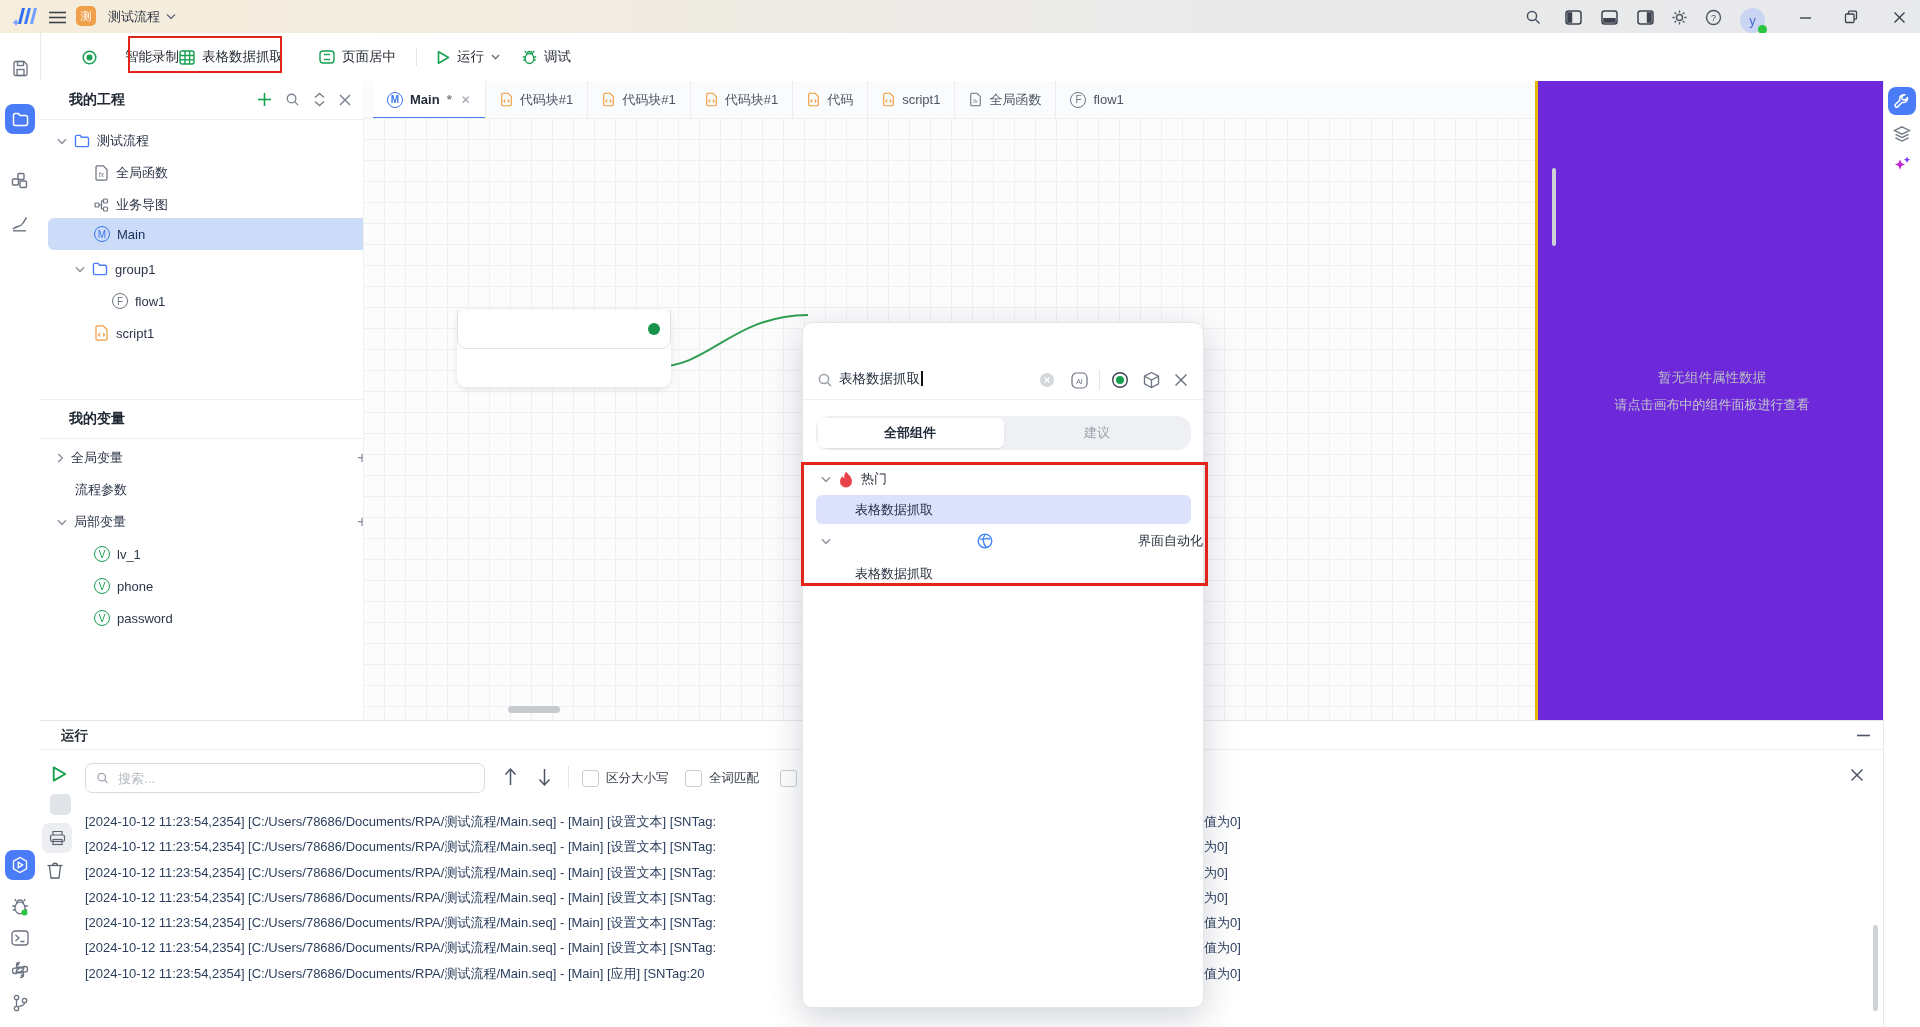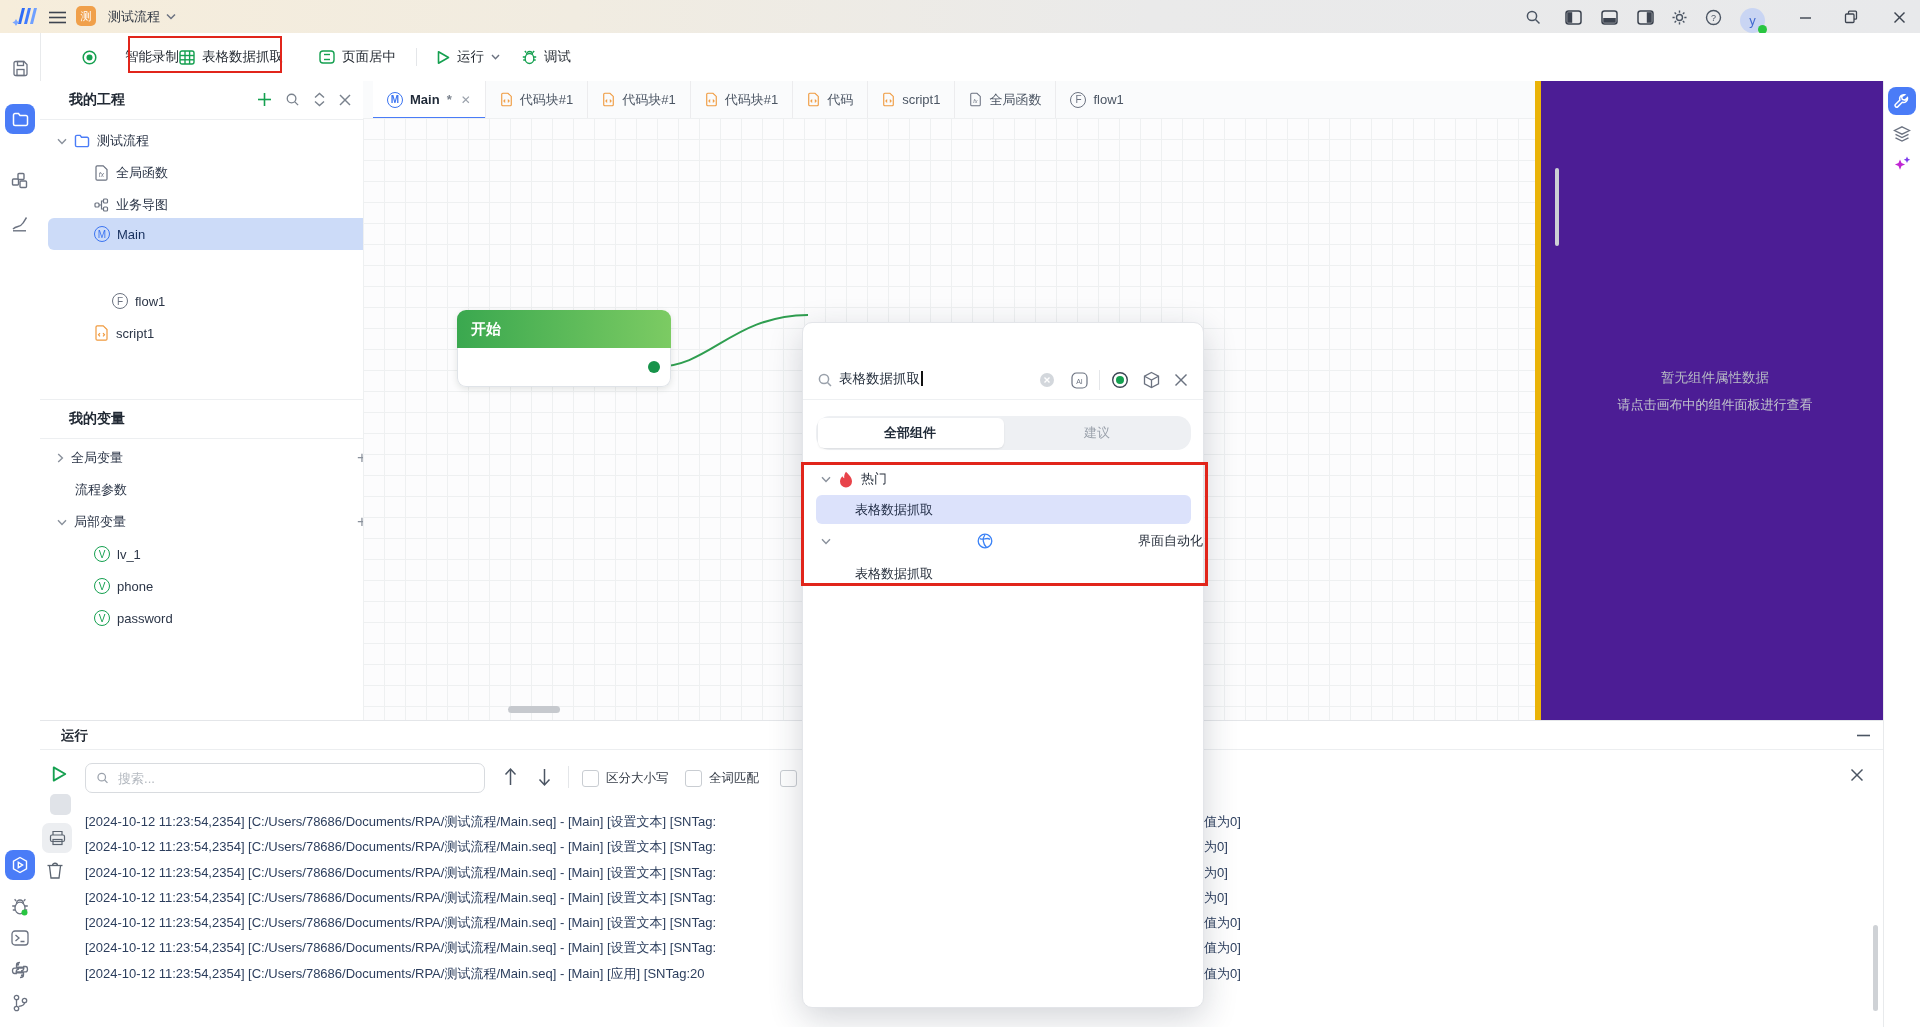--- a/index.html
+++ b/index.html
@@ -63,21 +63,21 @@
   .node{position:absolute;left:94px;top:192px;width:214px;height:77px;border-radius:9px;
     box-shadow:0 2px 6px rgba(40,60,40,.12);background:#fff;}
   .node-head{height:38px;border-radius:9px 9px 0 0;
     background:linear-gradient(90deg,#3aa84f,#7ccb63);
     color:#fff;font-size:15px;font-weight:bold;display:flex;align-items:center;padding-left:14px;}
   .node-body{height:38px;border:1px solid #dfe3e8;border-top:none;border-radius:0 0 9px 9px;position:relative;}
   .node-port{position:absolute;right:10px;top:13px;width:12px;height:12px;border-radius:50%;background:#17934a;}
   .hscroll{position:absolute;left:145px;top:588px;width:52px;height:7px;border-radius:4px;background:#c6c9ce;}
 
   
-  .rpanel{left:1535px;top:81px;width:348px;height:639px;background:#4c1d95;border-left:6px solid #eab308;}
+  .rpanel{left:1535px;top:81px;width:348px;height:639px;background:#6d28d9;border-left:3px solid #eab308;}
   .rpanel-empty{position:absolute;left:0;top:288px;width:100%;text-align:center;color:#b8bcc4;}
   .vscroll{position:absolute;left:14px;top:87px;width:4px;height:78px;border-radius:2px;background:#cdd0d5;}
 
   
   .rrail{left:1883px;top:81px;width:37px;height:946px;background:#fff;border-left:1px solid #e8eaec;}
 
   
   .bpanel{left:40px;top:720px;width:1843px;height:307px;background:#fff;border-top:1px solid #e4e6e9;}
   .bp-head{position:absolute;left:0;top:0;width:100%;height:28px;border-bottom:1px solid #eceef0;}
   .bp-title{position:absolute;left:21px;top:6px;font-size:13.5px;font-weight:bold;color:#232a34;}
@@ -360,20 +360,29 @@
           <rect x="9.5" y="1" width="4" height="4" rx="1"></rect>
           <rect x="9.5" y="9" width="4" height="4" rx="1"></rect>
         <path d="M5 7 h2.5 M7.5 7 V3 h2 M7.5 7 v4 h2"></path>
       </svg>
       <span>业务导图</span>
     </div>
     <div class="trow sel" style="top:137px;padding-left:46px;">
       <span class="circle-letter" style="color:#3b74f1;">M</span>
       <span>Main</span>
     </div>
+    <div class="trow" style="top:172px;padding-left:35px;">
+      <svg class="chev" width="10" height="7" viewBox="0 0 10 7" fill="none" stroke="currentColor" stroke-width="1.4">
+          <path d="M1 1.2 L5 5.4 L9 1.2"></path>
+        </svg>
+      <svg width="16" height="14" viewBox="0 0 17 15" fill="none" stroke="#4a7cf7" stroke-width="1.5">
+          <path d="M1.5 3 a1.5 1.5 0 0 1 1.5-1.5 h3.5 l1.5 2 h6 A1.5 1.5 0 0 1 15.5 5 v7 a1.5 1.5 0 0 1-1.5 1.5 h-11 A1.5 1.5 0 0 1 1.5 12 Z"></path>
+        </svg>
+      <span>group1</span>
+    </div>
     <div class="trow" style="top:204px;padding-left:72px;">
       <span class="circle-letter" style="color:#6b7280;">F</span>
       <span>flow1</span>
     </div>
     <div class="trow" style="top:236px;padding-left:54px;">
       <svg width="15" height="16" viewBox="0 0 15 16" fill="none" stroke="#f09a3e" stroke-width="1.2">
         <path d="M2 2 a1.2 1.2 0 0 1 1.2-1.2 h6 L13 4.5 V14 a1.2 1.2 0 0 1-1.2 1.2 H3.2 A1.2 1.2 0 0 1 2 14 Z"></path>
         <path d="M6 8.2 L4.5 9.8 L6 11.4 M9 8.2 L10.5 9.8 L9 11.4"></path>
       </svg>
       <span>script1</span>
@@ -480,23 +489,20 @@
       <span class="circle-letter" style="color:#6b7280;">F</span>
       <span>flow1</span>
     </span>
   </div>
 
   <div class="abs canvas">
     <svg class="abs" style="left:0;top:0;" width="1172" height="602">
       <path d="M 292 249 C 348 249 368 198 445 197" fill="none" stroke="#2f9e50" stroke-width="2"></path>
     </svg>
     <div class="node">
-      <div class="node-head">
-        <span>开始</span>
-      </div>
       <div class="node-body">
         <span class="node-port"></span>
       </div>
     </div>
     <div class="hscroll"></div>
   </div>
 
   <div class="abs rpanel">
     <div class="vscroll"></div>
     <div class="rpanel-empty">

